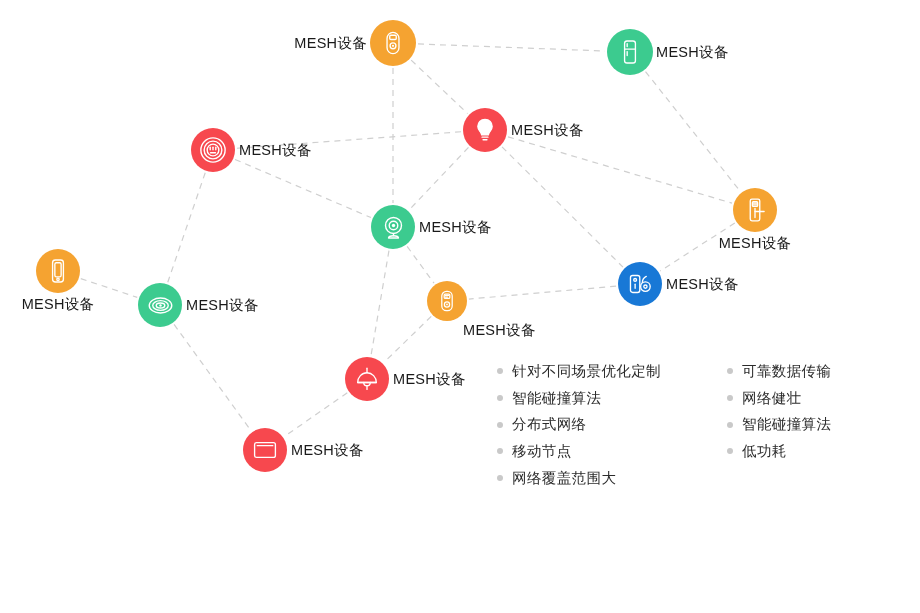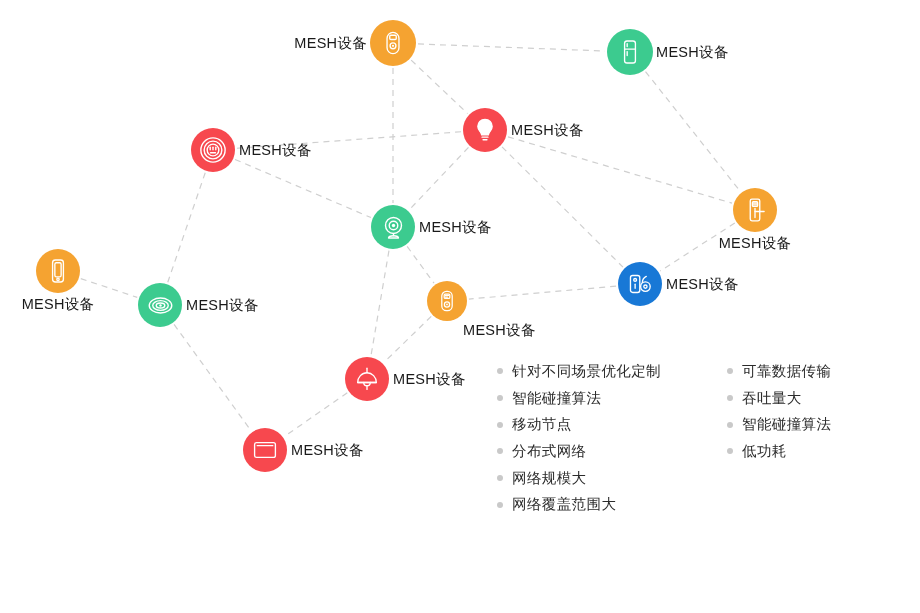--- a/index.html
+++ b/index.html
@@ -238,43 +238,39 @@
         <div class="fitem">
           <span class="fdot" style="background: rgb(201, 201, 201);"></span>
           <span>针对不同场景优化定制</span>
         </div>
         <div class="fitem">
           <span class="fdot" style="background: rgb(201, 201, 201);"></span>
           <span>智能碰撞算法</span>
         </div>
         <div class="fitem">
           <span class="fdot" style="background: rgb(201, 201, 201);"></span>
+          <span>分布式网络</span>
+        </div>
+        <div class="fitem">
+          <span class="fdot" style="background: rgb(201, 201, 201);"></span>
           <span>移动节点</span>
         </div>
         <div class="fitem">
           <span class="fdot" style="background: rgb(201, 201, 201);"></span>
-          <span>分布式网络</span>
-        </div>
-        <div class="fitem">
-          <span class="fdot" style="background: rgb(201, 201, 201);"></span>
-          <span>网络规模大</span>
-        </div>
-        <div class="fitem">
-          <span class="fdot" style="background: rgb(201, 201, 201);"></span>
           <span>网络覆盖范围大</span>
         </div>
       </div>
       <div class="fcol">
         <div class="fitem">
           <span class="fdot" style="background: rgb(201, 201, 201);"></span>
           <span>可靠数据传输</span>
         </div>
         <div class="fitem">
           <span class="fdot" style="background: rgb(201, 201, 201);"></span>
-          <span>吞吐量大</span>
+          <span>网络健壮</span>
         </div>
         <div class="fitem">
           <span class="fdot" style="background: rgb(201, 201, 201);"></span>
           <span>智能碰撞算法</span>
         </div>
         <div class="fitem">
           <span class="fdot" style="background: rgb(201, 201, 201);"></span>
           <span>低功耗</span>
         </div>
       </div>

